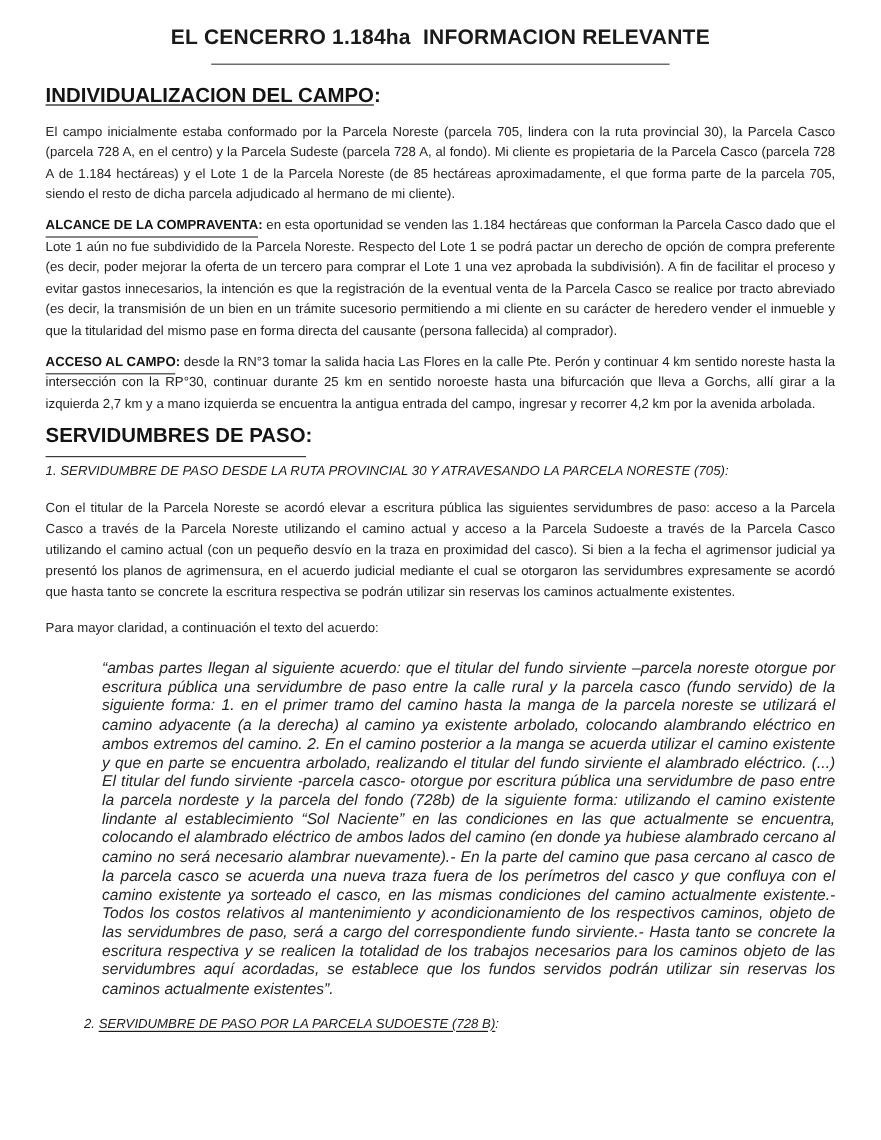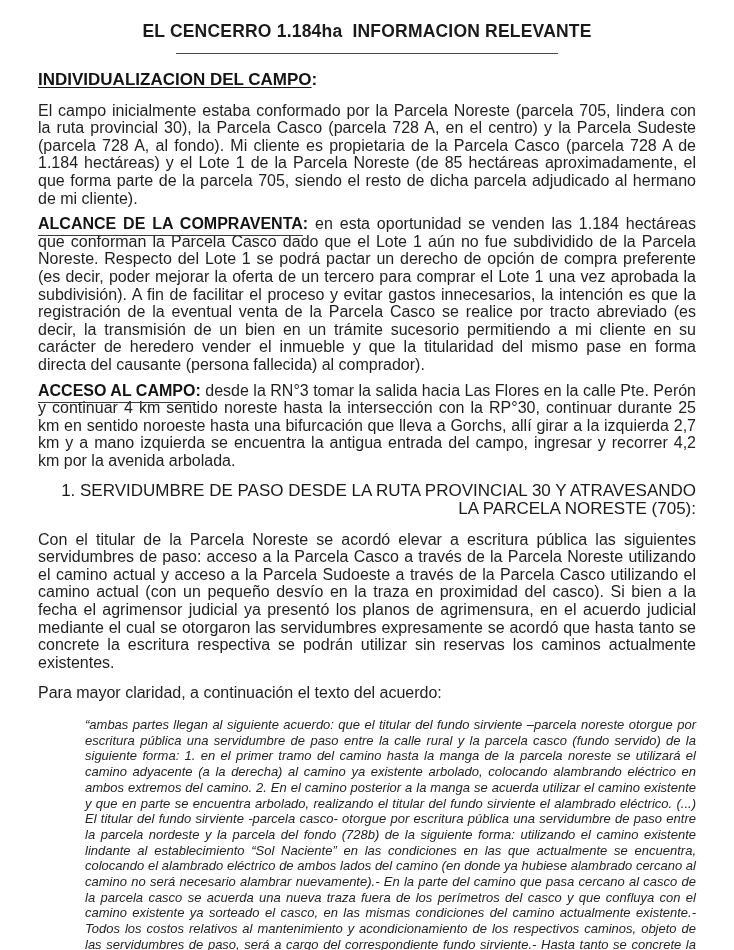--- a/index.html
+++ b/index.html
@@ -30,42 +30,42 @@
   }
   .sec-heading {
     margin-top: 17px;
     font-weight: 700;
     font-size: 17px;
     line-height: 17.6px;
     color: #141414;
   }
   .para {
     margin: 8px 0 0 0;
-    font-size: 16px;
+    font-size: 11px;
     line-height: 17.6px;
     text-align: justify;
     color: #1f1f1f;
   }
   .para.gap { margin-top: 13px; }
   .lead { font-weight: 700; color: #141414; }
   .ul { text-decoration: underline; text-underline-offset: 2px; }
   
   .u-art { position: relative; }
   .u-art::after {
     content: "";
     position: absolute; left: 0; right: 0; bottom: -4px;
     border-bottom: 1px solid #3a3a3a;
   }
   .u-art-low::after { bottom: -9px; }
   .italic-heading {
     margin-top: 13px;
-    font-size: 17px;
+    font-style: italic;
+    font-size: 11px;
     line-height: 17.6px;
     color: #1b1b1b;
-    text-align: right;
   }
   .quote {
     margin: 15px 0 0 47px;
     font-style: italic;
     font-size: 13px;
     line-height: 15.7px;
     text-align: justify;
     color: #242424;
   }
   .bottom-heading { margin-top: 14px; margin-left: 32px; }
@@ -79,20 +79,21 @@
   <div class="title-rule"></div>
 
   <div class="sec-heading"><span class="ul">INDIVIDUALIZACION DEL CAMPO</span><span>:</span></div>
 
   <div class="para gap">El campo inicialmente estaba conformado por la Parcela Noreste (parcela 705, lindera con la ruta provincial 30), la Parcela Casco (parcela 728 A, en el centro) y la Parcela Sudeste (parcela 728 A, al fondo). Mi cliente es propietaria de la Parcela Casco (parcela 728 A de 1.184 hectáreas) y el Lote 1 de la Parcela Noreste (de 85 hectáreas aproximadamente, el que forma parte de la parcela 705, siendo el resto de dicha parcela adjudicado al hermano de mi cliente).</div>
 
   <div class="para"><span class="lead u-art">ALCANCE DE LA COMPRAVENTA</span><span class="lead">:</span><span> en esta oportunidad se venden las 1.184 hectáreas que conforman la Parcela Casco dado que el Lote 1 aún no fue subdividido de la Parcela Noreste. Respecto del Lote 1 se podrá pactar un derecho de opción de compra preferente (es decir, poder mejorar la oferta de un tercero para comprar el Lote 1 una vez aprobada la subdivisión). A fin de facilitar el proceso y evitar gastos innecesarios, la intención es que la registración de la eventual venta de la Parcela Casco se realice por tracto abreviado (es decir, la transmisión de un bien en un trámite sucesorio permitiendo a mi cliente en su carácter de heredero vender el inmueble y que la titularidad del mismo pase en forma directa del causante (persona fallecida) al comprador).</span></div>
 
   <div class="para"><span class="lead u-art">ACCESO AL CAMPO</span><span class="lead">:</span><span> desde la RN°3 tomar la salida hacia Las Flores en la calle Pte. Perón y continuar 4 km sentido noreste hasta la intersección con la RP°30, continuar durante 25 km en sentido noroeste hasta una bifurcación que lleva a Gorchs, allí girar a la izquierda 2,7 km y a mano izquierda se encuentra la antigua entrada del campo, ingresar y recorrer 4,2 km por la avenida arbolada.</span></div>
 
+  <div class="sec-heading" style="margin-top:8px"><span class="u-art u-art-low">SERVIDUMBRES DE PASO</span><span>:</span></div>
 
 
   <div class="italic-heading">1. SERVIDUMBRE DE PASO DESDE LA RUTA PROVINCIAL 30 Y ATRAVESANDO LA PARCELA NORESTE (705):</div>
 
   <div class="para gap">Con el titular de la Parcela Noreste se acordó elevar a escritura pública las siguientes servidumbres de paso: acceso a la Parcela Casco a través de la Parcela Noreste utilizando el camino actual y acceso a la Parcela Sudoeste a través de la Parcela Casco utilizando el camino actual (con un pequeño desvío en la traza en proximidad del casco). Si bien a la fecha el agrimensor judicial ya presentó los planos de agrimensura, en el acuerdo judicial mediante el cual se otorgaron las servidumbres expresamente se acordó que hasta tanto se concrete la escritura respectiva se podrán utilizar sin reservas los caminos actualmente existentes.</div>
 
   <div class="para gap">Para mayor claridad, a continuación el texto del acuerdo:</div>
 
   <div class="quote">“ambas partes llegan al siguiente acuerdo: que el titular del fundo sirviente –parcela noreste otorgue por escritura pública una servidumbre de paso entre la calle rural y la parcela casco (fundo servido) de la siguiente forma: 1. en el primer tramo del camino hasta la manga de la parcela noreste se utilizará el camino adyacente (a la derecha) al camino ya existente arbolado, colocando alambrando eléctrico en ambos extremos del camino. 2. En el camino posterior a la manga se acuerda utilizar el camino existente y que en parte se encuentra arbolado, realizando el titular del fundo sirviente el alambrado eléctrico. (...) El titular del fundo sirviente -parcela casco- otorgue por escritura pública una servidumbre de paso entre la parcela nordeste y la parcela del fondo (728b) de la siguiente forma: utilizando el camino existente lindante al establecimiento “Sol Naciente” en las condiciones en las que actualmente se encuentra, colocando el alambrado eléctrico de ambos lados del camino (en donde ya hubiese alambrado cercano al camino no será necesario alambrar nuevamente).- En la parte del camino que pasa cercano al casco de la parcela casco se acuerda una nueva traza fuera de los perímetros del casco y que confluya con el camino existente ya sorteado el casco, en las mismas condiciones del camino actualmente existente.- Todos los costos relativos al mantenimiento y acondicionamiento de los respectivos caminos, objeto de las servidumbres de paso, será a cargo del correspondiente fundo sirviente.- Hasta tanto se concrete la escritura respectiva y se realicen la totalidad de los trabajos necesarios para los caminos objeto de las servidumbres aquí acordadas, se establece que los fundos servidos podrán utilizar sin reservas los caminos actualmente existentes”.</div>
 

